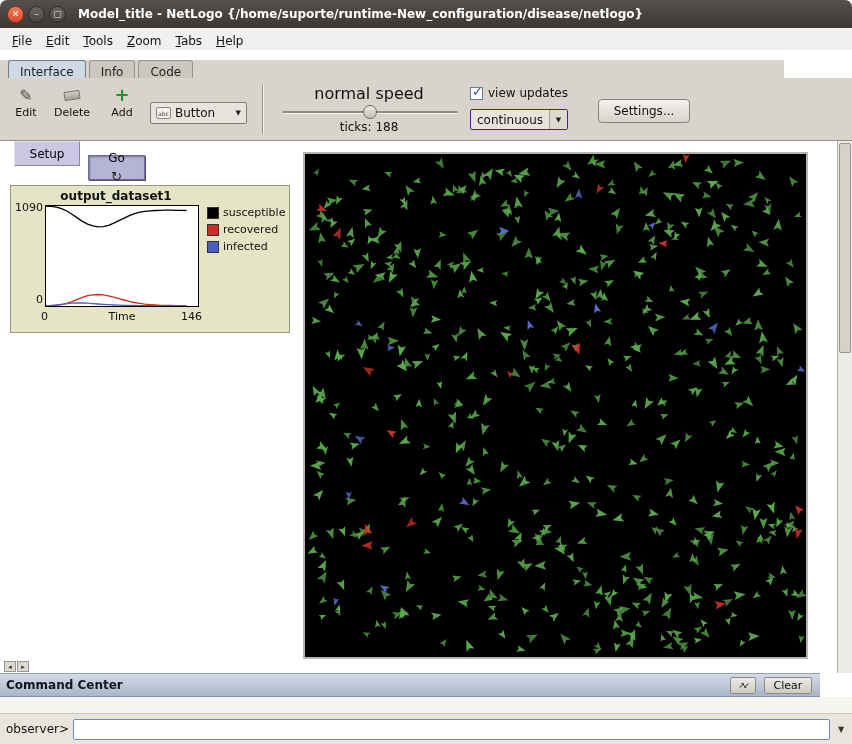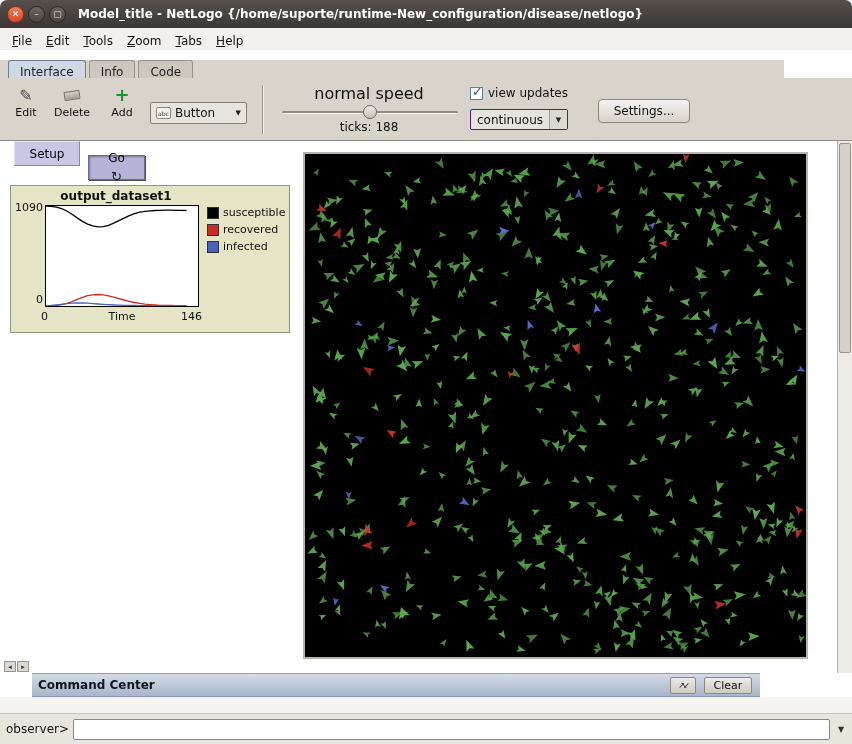--- a/index.html
+++ b/index.html
@@ -105,23 +105,23 @@
 
   
   .vscroll { position:absolute; right:0; top:0; width:15px; height:532px; background:#edebe5; border-left:1px solid #b3afa7; }
   .vthumb { position:absolute; left:1px; top:2px; width:12px; height:210px; background:#d6d2ca;
     border:1px solid #97938b; border-radius:2px; }
   .hscroll-arrows { position:absolute; left:4px; bottom:1px; display:flex; gap:1px; }
   .hs-btn { width:12px; height:11px; background:#dcd9d1; border:1px solid #9a968e; font-size:7px;
     display:flex; align-items:center; justify-content:center; color:#333; }
 
   
-  .cc-header { position:absolute; top:673px; left:0; width:728px; height:24px;
+  .cc-header { position:absolute; top:673px; left:0; width:820px; height:24px;
     background:linear-gradient(#d3dbe7,#a9b6c9); border-top:1px solid #93a2b8; border-bottom:1px solid #8494ac;
-    display:flex; align-items:center;margin-left:32px; }
+    display:flex; align-items:center; }
   .cc-title { font-weight:bold; font-size:12px; margin-left:6px; flex:1; color:#14141c; }
   .cc-btn { height:17px; background:linear-gradient(#eceae5,#cecbc4); border:1px solid #8d897f; border-radius:2px;
     font-size:11px; display:flex; align-items:center; justify-content:center; margin-right:8px; color:#111; }
   .detach { width:26px; font-size:8px; letter-spacing:-2px; }
   .clear { width:48px; }
   .cc-output { position:absolute; top:697px; left:0; width:852px; height:17px; background:#f6f4f0; border-bottom:1px solid #cac6be; }
   .cc-prompt-row { position:absolute; top:714px; left:0; width:852px; height:30px; background:#e8e5dc;
     display:flex; align-items:center; }
   .prompt-label { margin-left:6px; font-size:12px; white-space:nowrap; }
   .cmd-input { margin-left:4px; flex:1; height:21px; background:#fff; border:1px solid #6d87c7; border-radius:2px;

